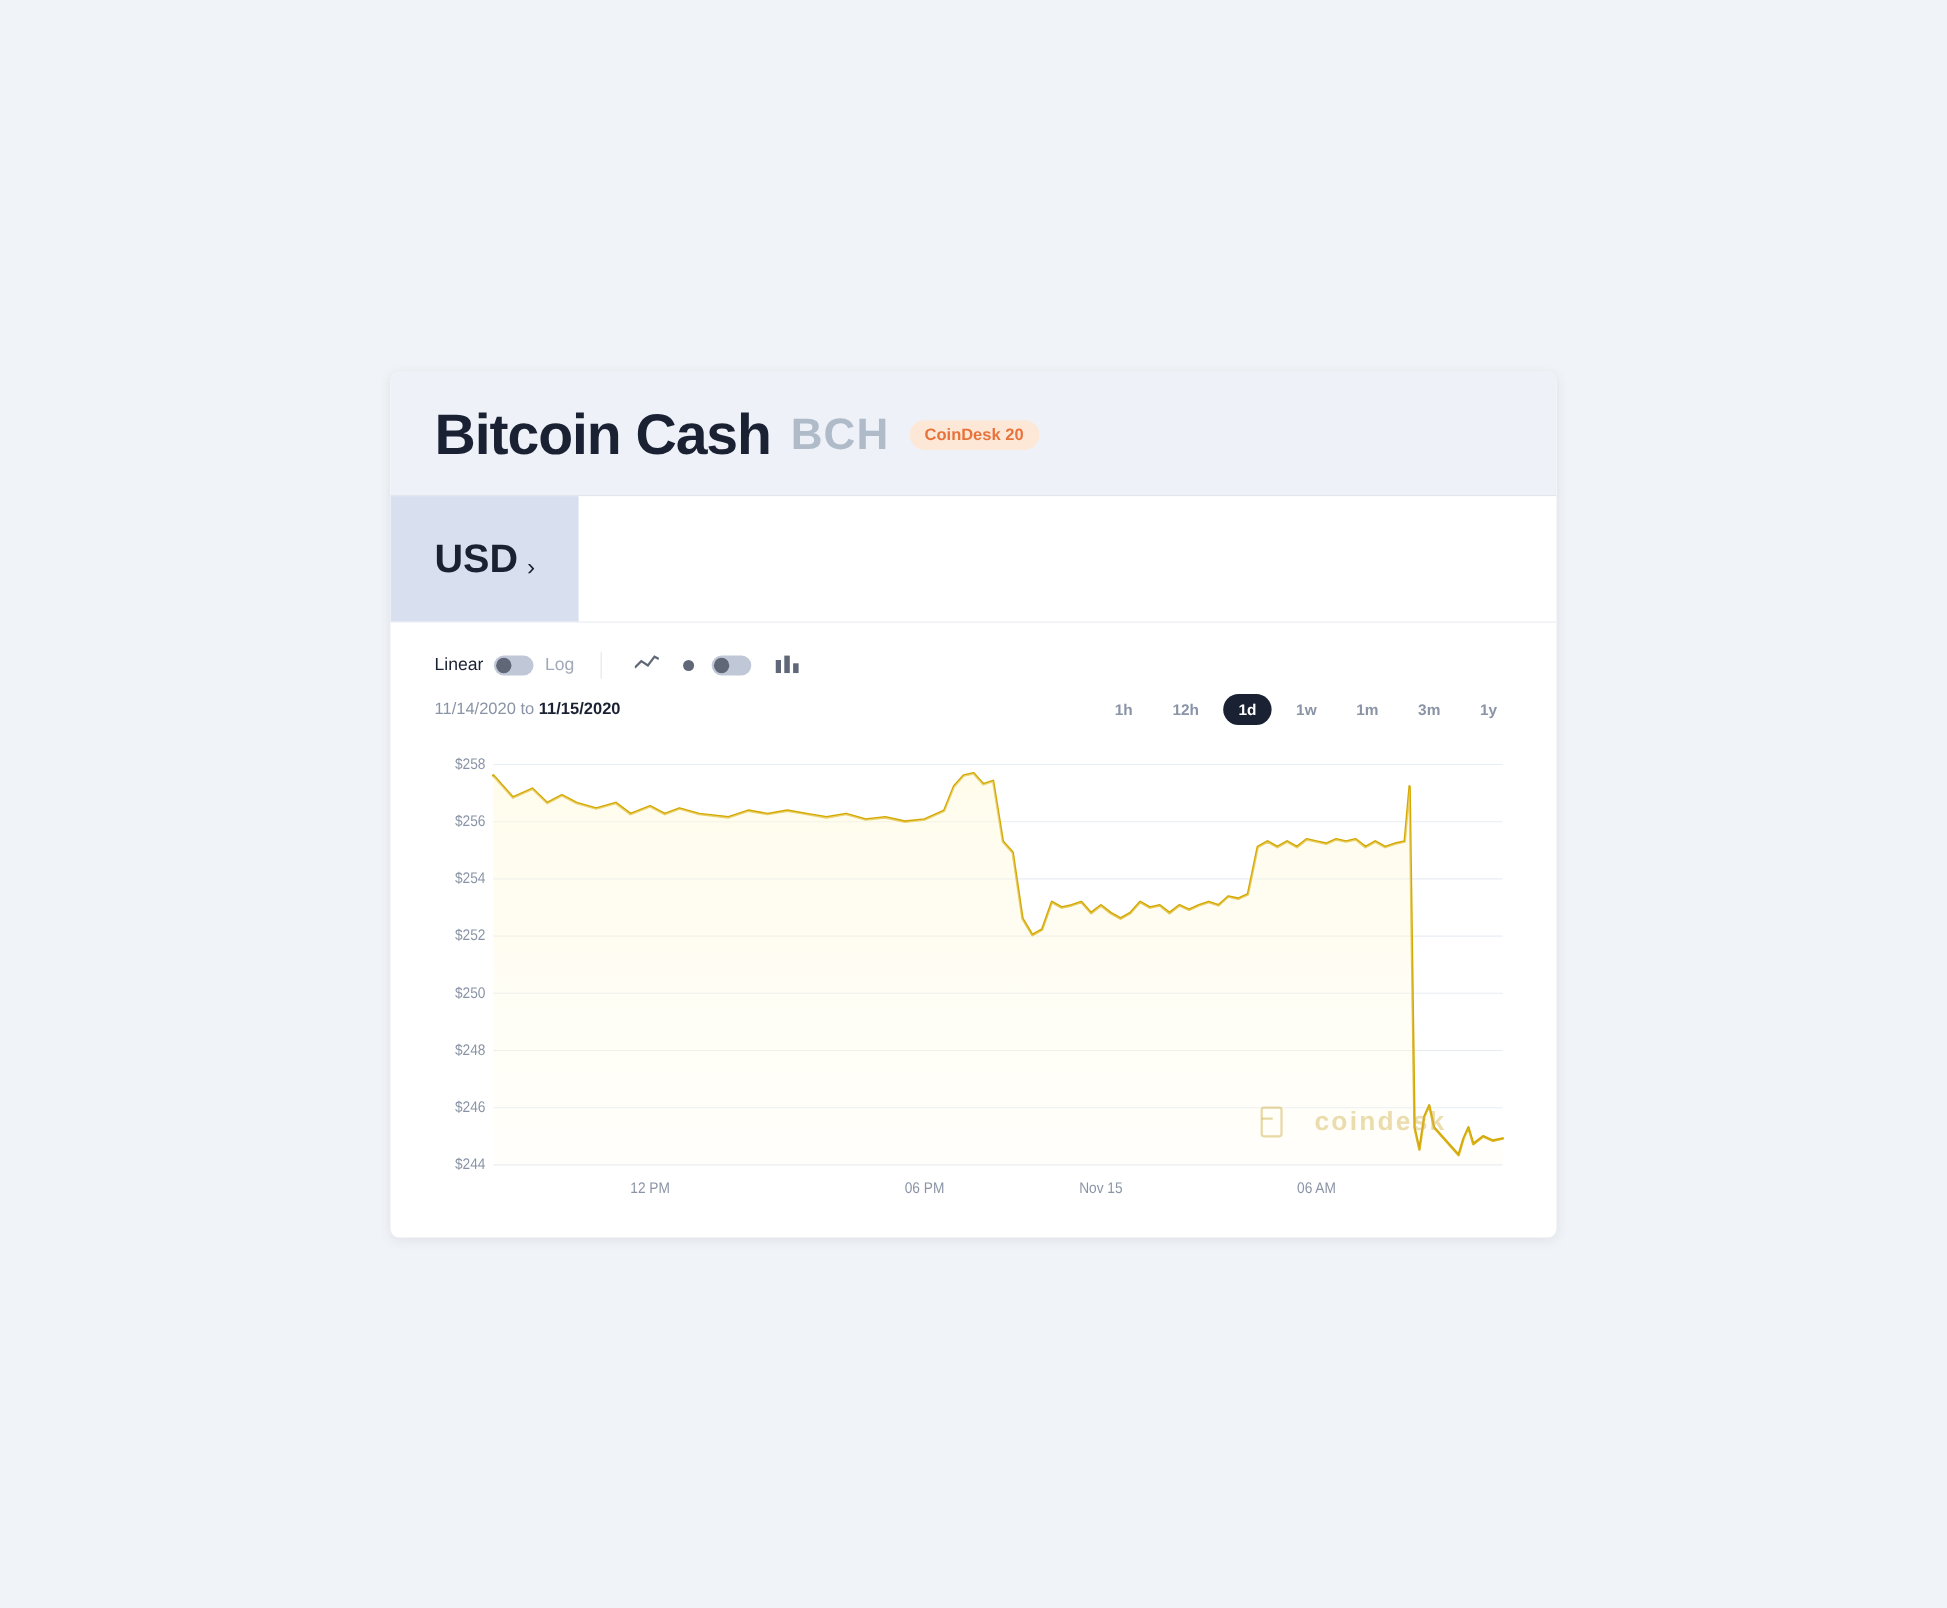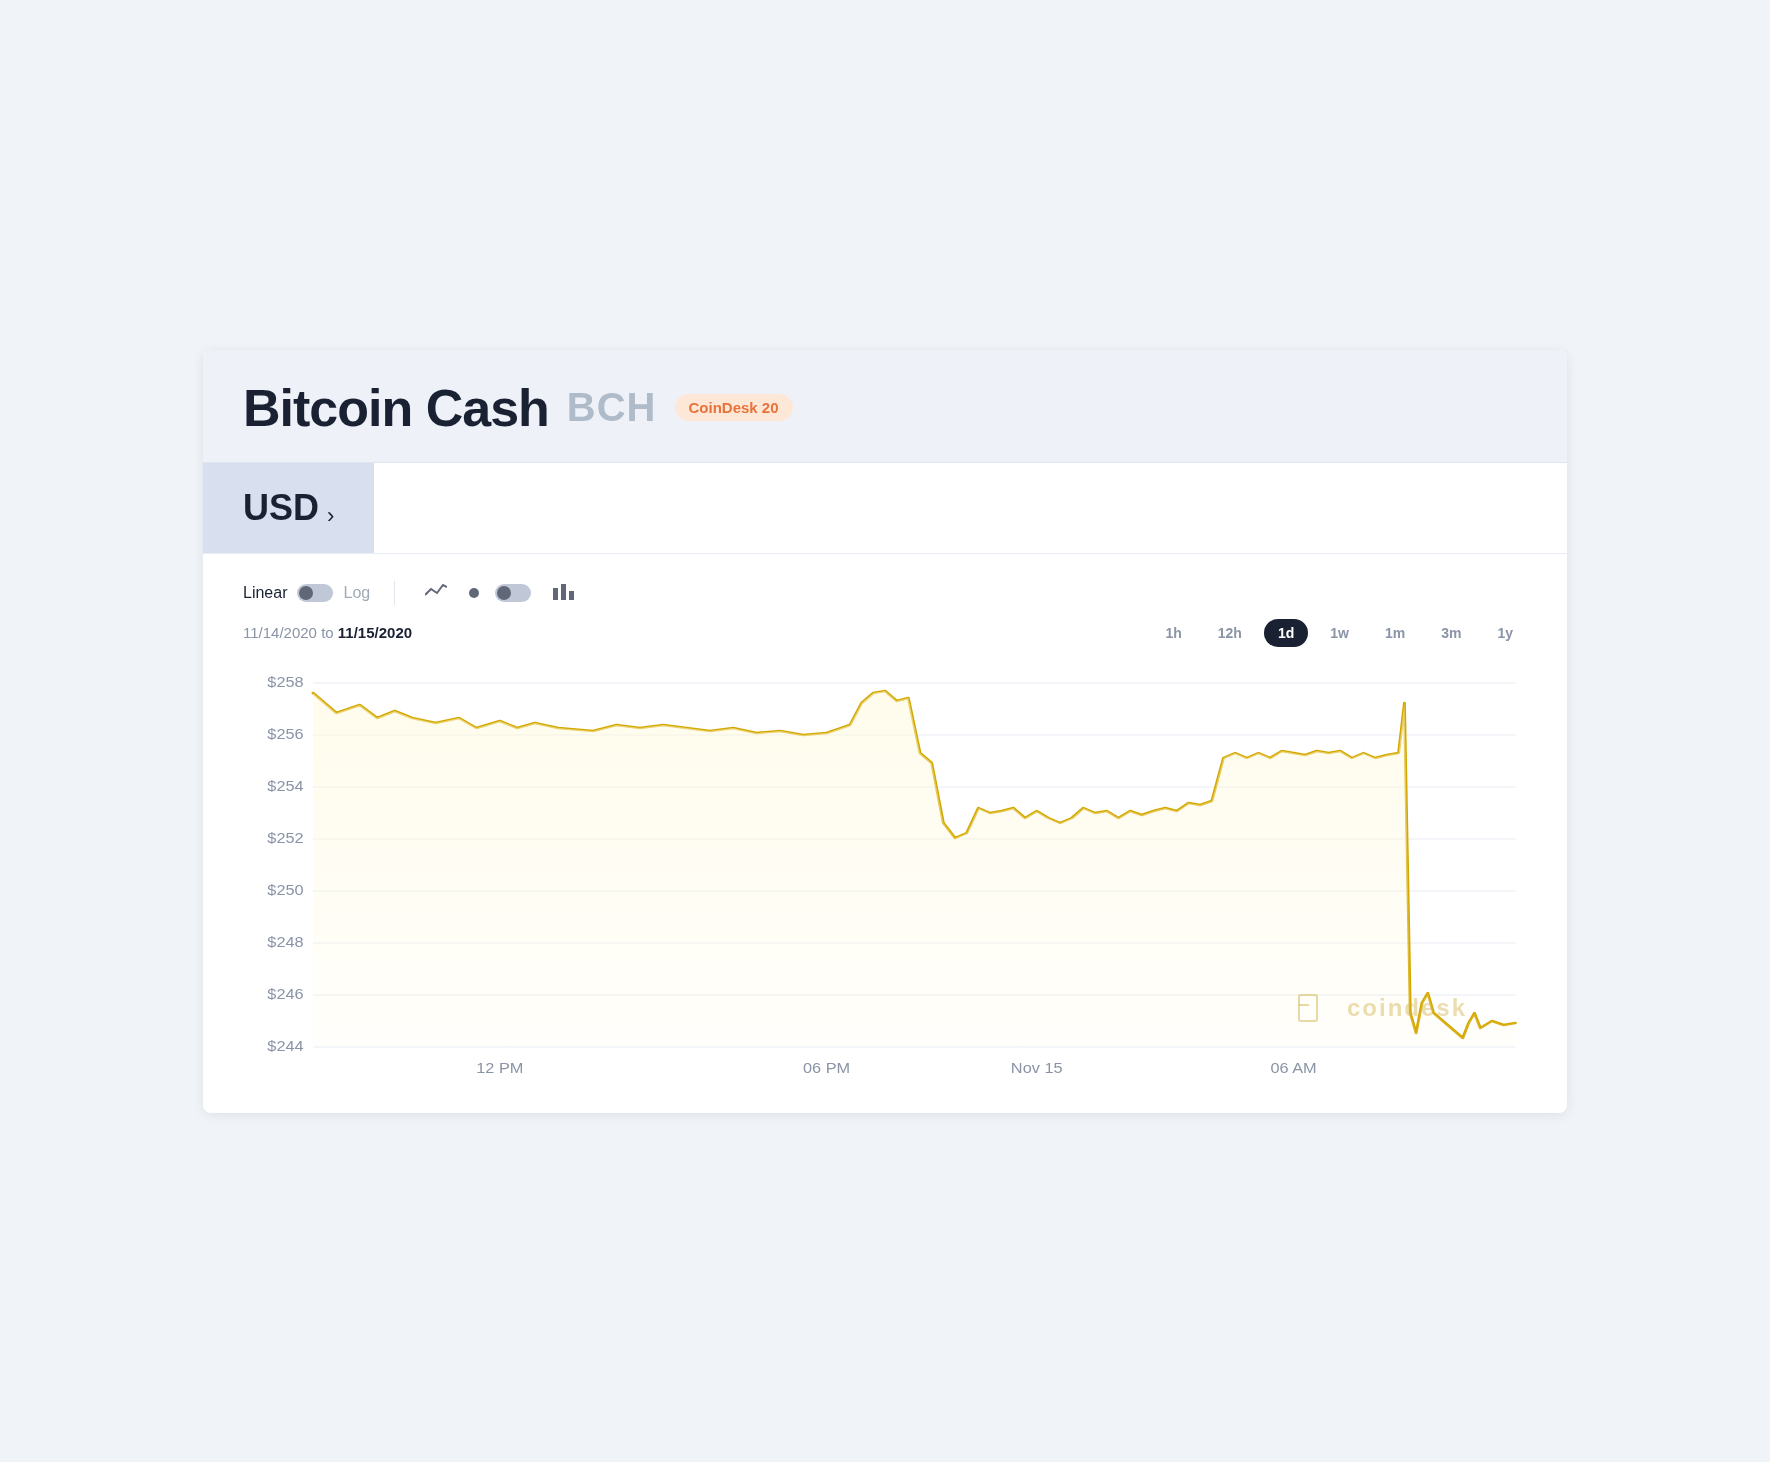--- a/index.html
+++ b/index.html
@@ -8,21 +8,21 @@
       background: #f0f4f8;
       display: flex;
       justify-content: center;
       align-items: center;
       min-height: 100vh;
       padding: 20px;
     }
     .card {
       background: #fff;
       border-radius: 8px;
-      width: 1364px;
+      width: 1060px;
       max-width: 100%;
       box-shadow: 0 2px 12px rgba(0,0,0,0.08);
       overflow: hidden;
     }
     
     .header {
       background: #eef2f8;
       padding: 28px 40px 24px;
       border-bottom: 1px solid #e0e5ee;
     }
@@ -90,21 +90,21 @@
       margin-right: 6px;
       vertical-align: middle;
       position: relative;
       top: -2px;
     }
     .currency-selector {
       background: #d8e0f0;
       display: flex;
       align-items: flex-end;
       justify-content: center;
-      padding: 24px 40px;
+      padding: 36px 40px;
       min-width: 160px;
       cursor: pointer;
     }
     .currency-label {
       font-size: 36px;
       font-weight: 800;
       color: #1a2133;
       margin-right: 8px;
     }
     .currency-caret {

